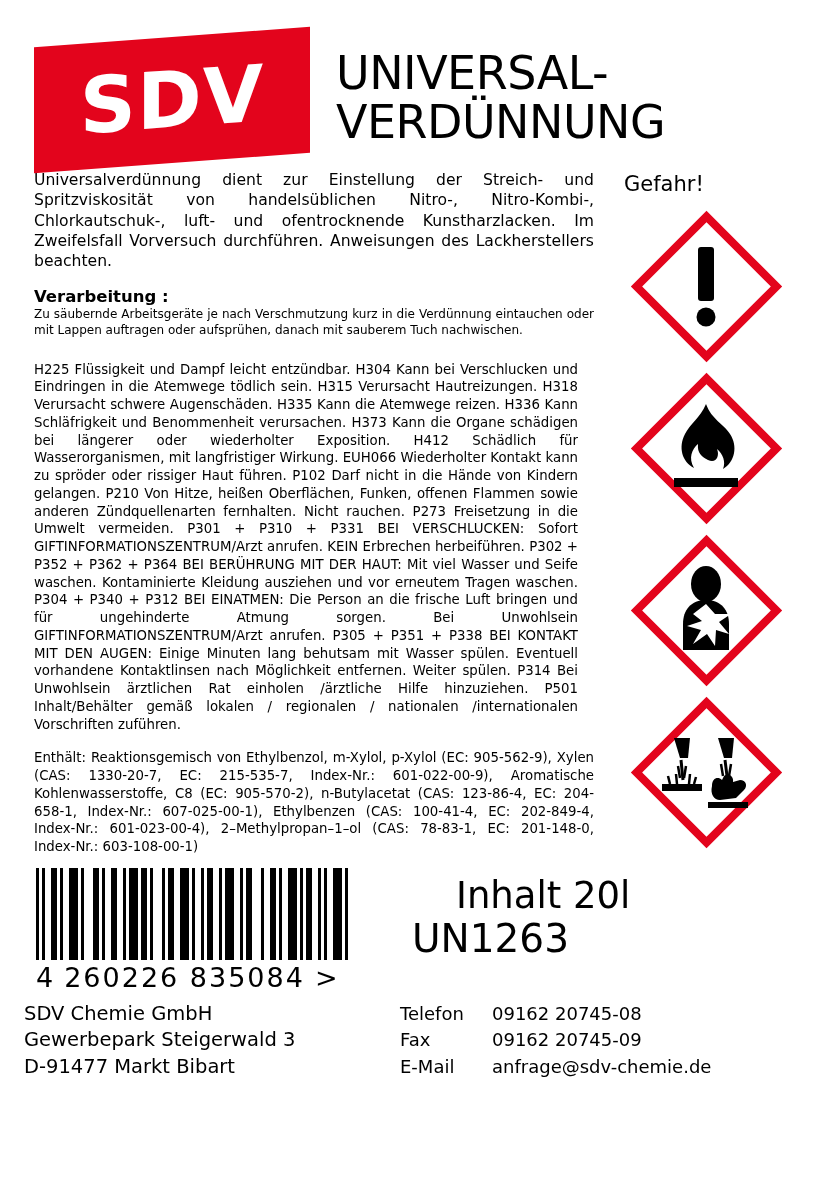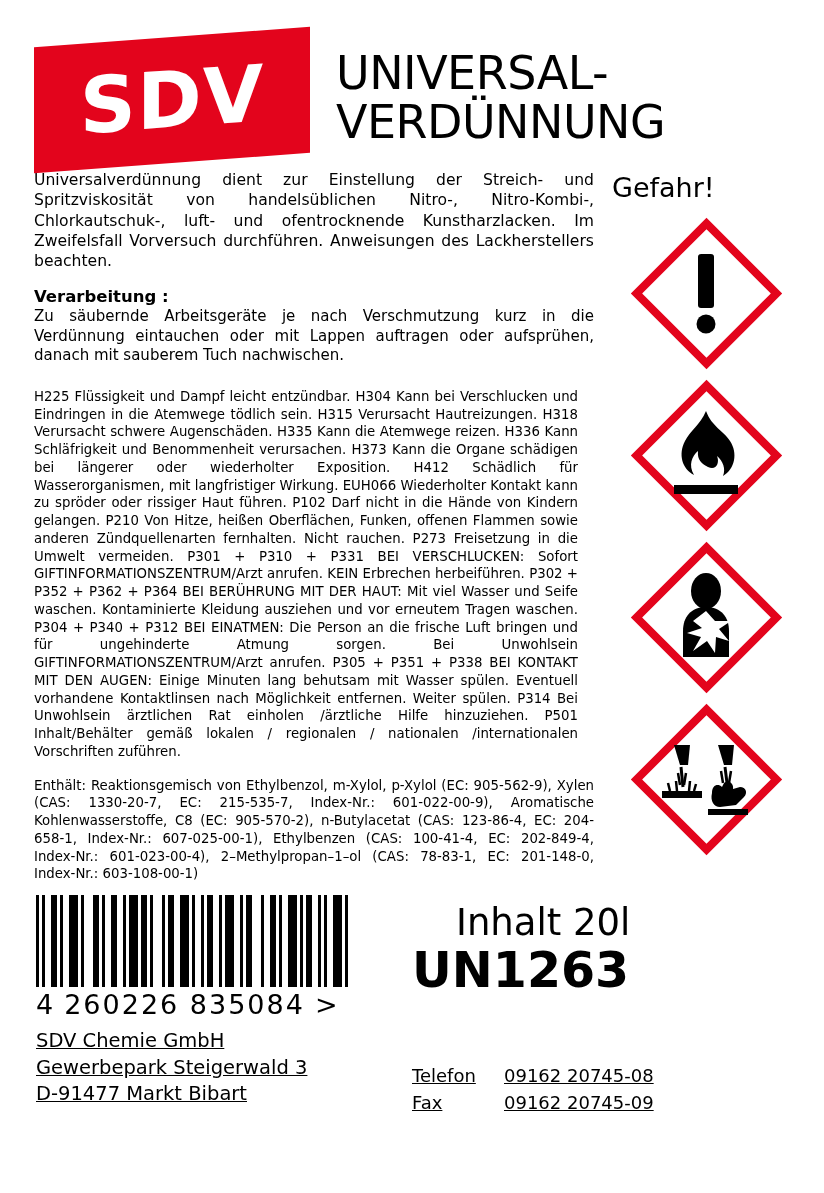--- a/index.html
+++ b/index.html
@@ -85,21 +85,21 @@
     text-align: justify;
     margin: 10px 0 0 0;
     font-family: "DejaVu Sans", sans-serif;
   }
   .proc-head {
     font-size: 16.5px;
     font-weight: 700;
     margin: 16px 0 1px 0;
   }
   .proc-body {
-    font-size: 15px;
+    font-size: 12px;
     line-height: 1.30;
     text-align: justify;
     margin: 0;
   }
   .hazard-text {
     font-size: 13.3px;
     line-height: 1.335;
     text-align: justify;
     margin: 22px 16px 0 0;
   }
@@ -110,22 +110,22 @@
     margin: 16px 0 0 0;
   }
   .ufi-text {
     font-size: 13.3px;
     line-height: 1.335;
     margin: 8px 0 0 0;
   }
 
   
   .signal {
-    font-size: 27px;
-    margin: 12px 0 0 8px;
+    font-size: 21px;
+    margin: 12px 0 0 20px;
     font-family: "DejaVu Sans", sans-serif;
   }
 
   
   .ghs-stack {
     margin-top: 14px;
     margin-left: 6px;
     display: flex;
     flex-direction: column;
     align-items: center;
@@ -203,44 +203,42 @@
     padding-top: 14px;
   }
   .inhalt {
     font-size: 37px;
     font-weight: 400;
     line-height: 1.08;
     letter-spacing: 0px;
     margin-left: 44px;
   }
   .un-code {
-    font-size: 49px;
-    font-weight: 700;
+    font-size: 39px;
+    font-weight: 400;
     line-height: 1.06;
     margin-top: 2px;
   }
 
   .footer {
     display: flex;
-    padding: 8px 24px 0 36px;
-    box-sizing: border-box;
-    text-decoration: underline;
+    padding: 8px 24px 0 24px;
+    box-sizing: border-box;
   }
   .addr {
     width: 352px;
     flex: 0 0 352px;
     font-size: 19.5px;
     line-height: 1.36;
   }
   .contact {
     flex: 1 1 auto;
     padding-left: 24px;
     font-size: 18px;
     line-height: 1.47;
-    margin-top: 35px;
   }
   .contact-row {
     display: flex;
   }
   .contact-row .k { width: 92px; flex: 0 0 92px; }
   .contact-row .v { flex: 1 1 auto; }
 </style>
 </head>
 <body>
 
@@ -417,16 +415,20 @@
     </div>
     <div class="contact">
       <div class="contact-row">
         <span class="k">Telefon</span>
         <span class="v">09162 20745-08</span>
       </div>
       <div class="contact-row">
         <span class="k">Fax</span>
         <span class="v">09162 20745-09</span>
       </div>
+      <div class="contact-row">
+        <span class="k">E-Mail</span>
+        <span class="v">anfrage@sdv-chemie.de</span>
+      </div>
     </div>
   </div>
 
 </div>
 
 </body></html>

